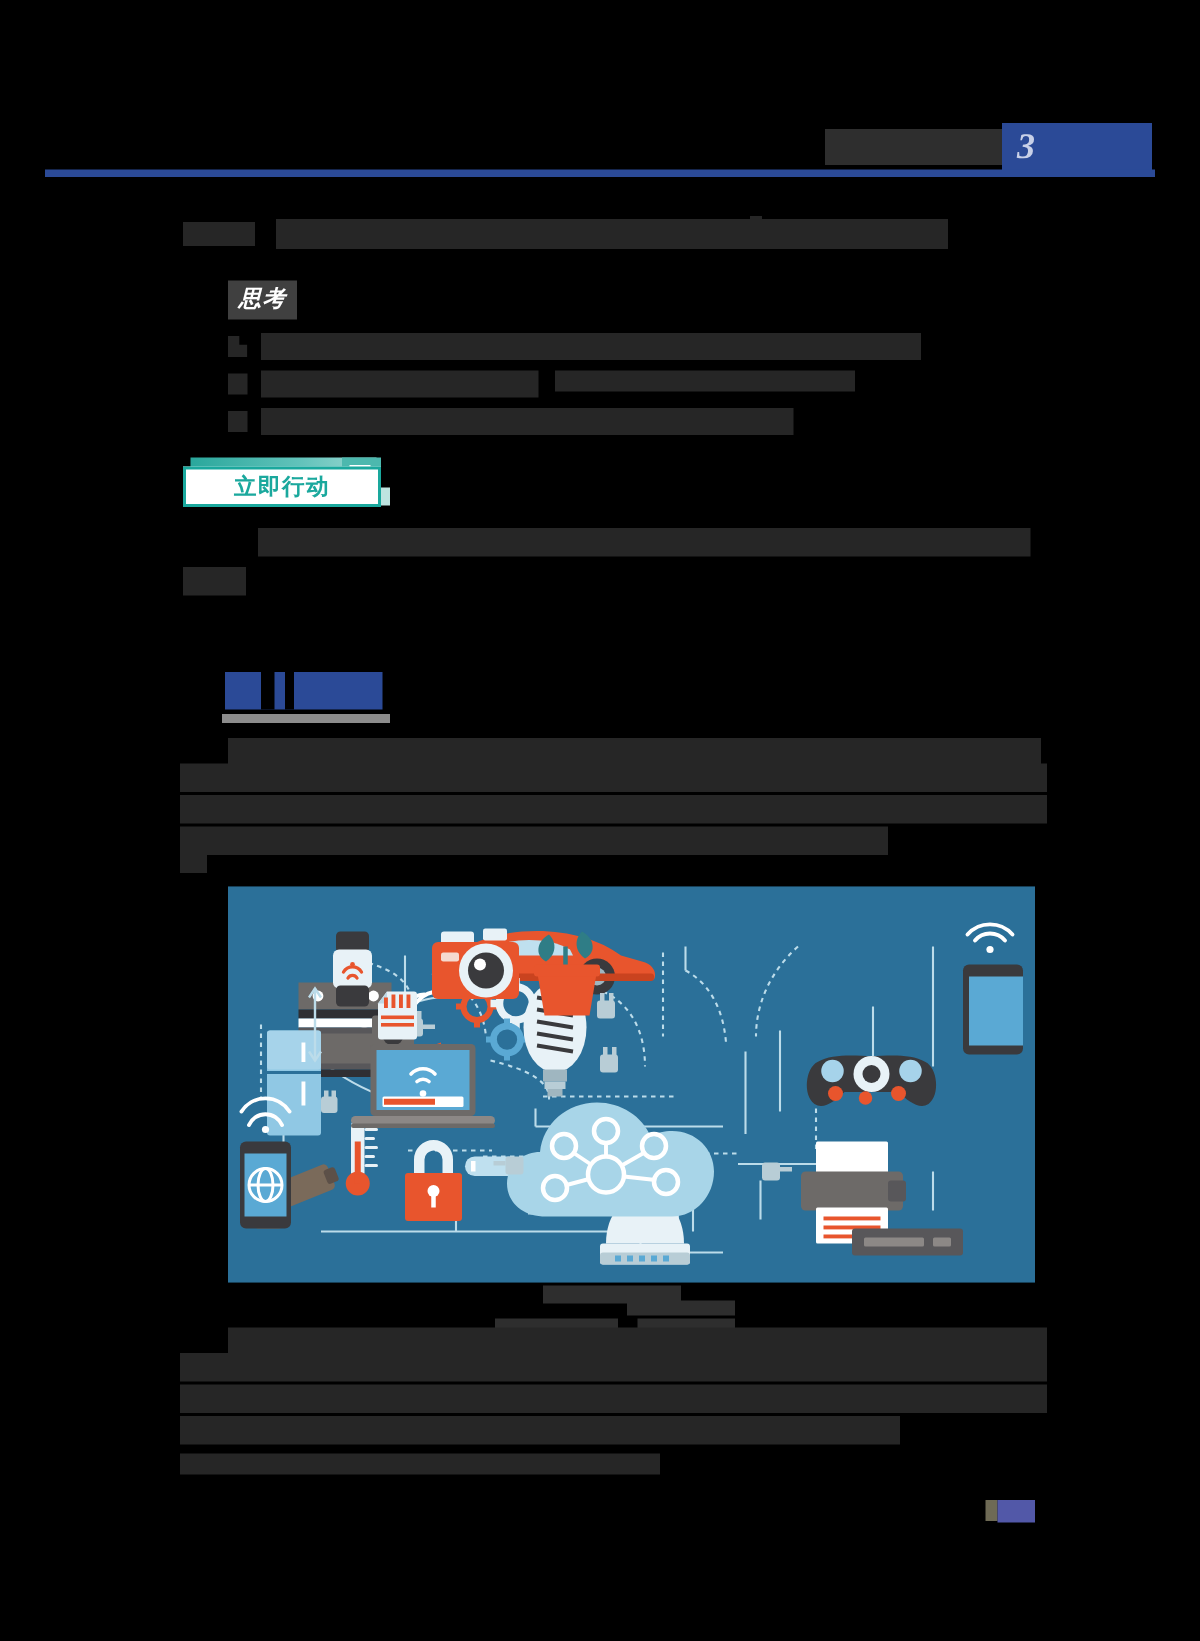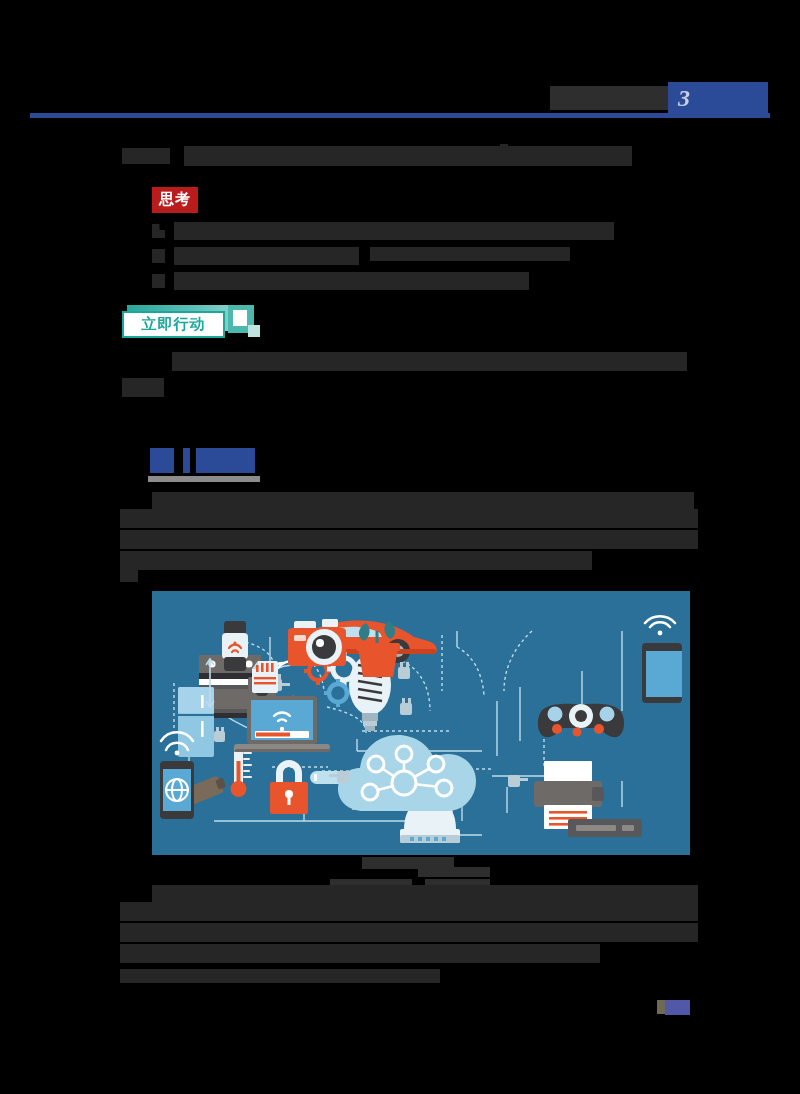--- a/index.html
+++ b/index.html
@@ -42,26 +42,27 @@
 
   
   .line-label { position: absolute; left: 122px; top: 148px; }
   .line-label .r1 { position:absolute; left:0; top:0; width: 48px; height: 16px; background:#262626; }
   .line-label .r2 { position:absolute; left: 62px; top:-2px; width: 448px; height: 20px; background:#262626; }
   .line-label .r3 { position:absolute; left: 378px; top:-4px; width: 8px; height: 22px; background:#262626; }
 
   
   .think-badge {
     position: absolute; left: 152px; top: 187px;
-    background: #b91c1c;
+    background: #404040;
     color: #ffffff;
     font-size: 15px; font-weight: bold;
     padding: 3px 7px 4px 7px;
     letter-spacing: 1px;
     font-family: "DejaVu Sans", sans-serif;
+    font-style: italic;
   }
   .think-list { position: absolute; left: 152px; top: 222px; width: 470px; }
   .think-item { position: relative; height: 22px; margin-bottom: 3px; }
   .think-bullet {
     position: absolute; left: 0; top: 2px;
     width: 13px; height: 14px; background: #262626;
   }
   .think-text { position: absolute; left: 22px; top: 0; height: 18px; background: #262626; }
   .ti-0 .think-text { width: 440px; }
   .ti-0 .think-bullet { clip-path: polygon(0 0, 58% 0, 58% 42%, 100% 42%, 100% 100%, 0 100%); }
@@ -70,21 +71,21 @@
   .ti-2 .think-text { width: 355px; }
 
   
   .act-wrap { position: absolute; left: 122px; top: 303px; width: 140px; height: 38px; }
   .act-shadow {
     position: absolute; left: 5px; top: 2px; width: 124px; height: 26px;
     background: linear-gradient(90deg, #2aa79c 0%, #63c3bb 60%, #9fd9d3 100%);
   }
   .act-badge {
     position: absolute; left: 0px; top: 8px;
-    width: 103px; height: 27px;
+    width: 132px; height: 27px;
     background: #ffffff;
     border: 2px solid #1aa89d;
     color: #1aa89d;
     font-size: 15px; font-weight: bold;
     display: flex; align-items: center; justify-content: center;
     letter-spacing: 1px;
     font-family: "DejaVu Sans", sans-serif;
   }
   .act-doc-icon {
     position: absolute; left: 106px; top: 2px;

